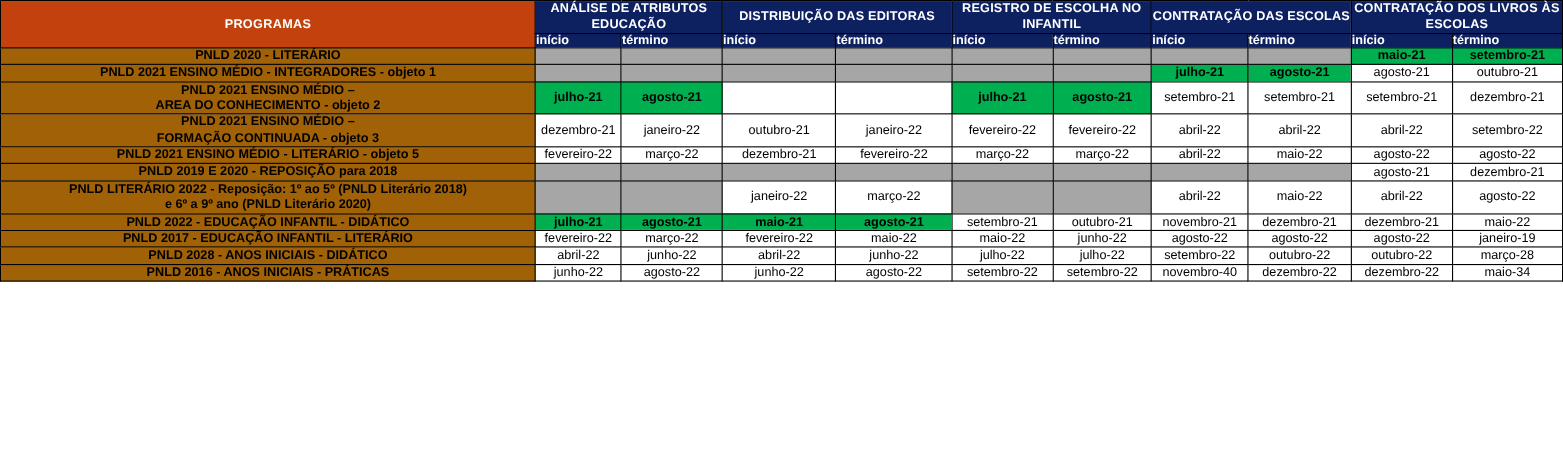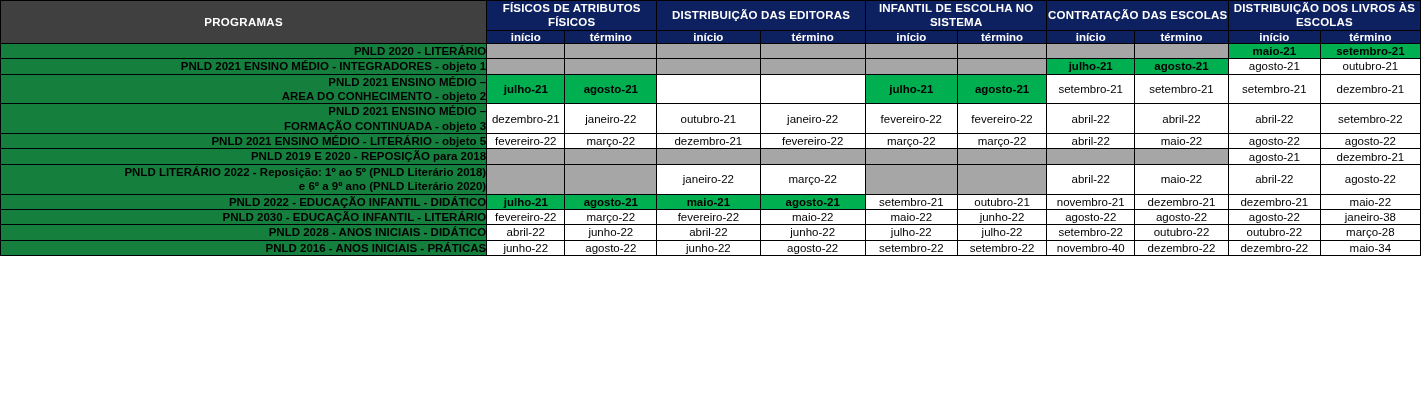--- a/index.html
+++ b/index.html
@@ -31,45 +31,45 @@
     background: #0d2060;
     color: #ffffff;
     font-weight: bold;
     font-size: 11.5px;
     text-align: center;
     letter-spacing: 0.2px;
     line-height: 1.25;
     padding: 4px 3px;
   }
   th.prog {
-    background: #404040;
+    background: #c2410c;
     color: #ffffff;
     font-weight: bold;
     font-size: 12px;
     text-align: center;
     letter-spacing: 0.3px;
     padding: 4px 3px;
   }
   th.sub {
     background: #0d2060;
     color: #ffffff;
     font-weight: bold;
     font-size: 11.5px;
-    text-align: center;
+    text-align: left;
     padding: 5px 3px;
   }
   
   td.rowlabel {
     font-weight: bold;
     font-size: 11.5px;
-    text-align: right;
+    text-align: center;
     padding: 2px 4px 2px 5px;
     line-height: 1.25;
     color: #000000;
-    background: #15803d;
+    background: #a16207;
   }
   td.val {
     text-align: center;
     font-size: 11.5px;
     color: #000000;
     background: #ffffff;
     padding: 3px 2px;
     white-space: nowrap;
   }
   td.val.green {
@@ -94,25 +94,25 @@
       <col style="width:88px">
         <col style="width:86px">
       <col style="width:84px">
         <col style="width:90px">
       <col style="width:88px">
         <col style="width:96px">
     </colgroup>
     <thead>
       <tr>
         <th class="prog" rowspan="2">PROGRAMAS</th>
-        <th class="grp" colspan="2">FÍSICOS DE ATRIBUTOS FÍSICOS</th>
+        <th class="grp" colspan="2">ANÁLISE DE ATRIBUTOS EDUCAÇÃO</th>
         <th class="grp" colspan="2">DISTRIBUIÇÃO DAS EDITORAS</th>
-        <th class="grp" colspan="2">INFANTIL DE ESCOLHA NO SISTEMA</th>
+        <th class="grp" colspan="2">REGISTRO DE ESCOLHA NO INFANTIL</th>
         <th class="grp" colspan="2">CONTRATAÇÃO DAS ESCOLAS</th>
-        <th class="grp" colspan="2">DISTRIBUIÇÃO DOS LIVROS ÀS ESCOLAS</th>
+        <th class="grp" colspan="2">CONTRATAÇÃO DOS LIVROS ÀS ESCOLAS</th>
       </tr>
       <tr>
         <th class="sub">início</th>
         <th class="sub">término</th>
         <th class="sub">início</th>
         <th class="sub">término</th>
         <th class="sub">início</th>
         <th class="sub">término</th>
         <th class="sub">início</th>
         <th class="sub">término</th>
@@ -219,31 +219,31 @@
           <td class="val green">maio-21</td>
           <td class="val green">agosto-21</td>
           <td class="val">setembro-21</td>
           <td class="val">outubro-21</td>
           <td class="val">novembro-21</td>
           <td class="val">dezembro-21</td>
           <td class="val">dezembro-21</td>
           <td class="val">maio-22</td>
         </tr>
         <tr>
-          <td class="rowlabel">PNLD 2030 - EDUCAÇÃO INFANTIL - LITERÁRIO</td>
-          <td class="val">fevereiro-22</td>
-          <td class="val">março-22</td>
-          <td class="val">fevereiro-22</td>
-          <td class="val">maio-22</td>
-          <td class="val">maio-22</td>
-          <td class="val">junho-22</td>
-          <td class="val">agosto-22</td>
-          <td class="val">agosto-22</td>
-          <td class="val">agosto-22</td>
-          <td class="val">janeiro-38</td>
+          <td class="rowlabel">PNLD 2017 - EDUCAÇÃO INFANTIL - LITERÁRIO</td>
+          <td class="val">fevereiro-22</td>
+          <td class="val">março-22</td>
+          <td class="val">fevereiro-22</td>
+          <td class="val">maio-22</td>
+          <td class="val">maio-22</td>
+          <td class="val">junho-22</td>
+          <td class="val">agosto-22</td>
+          <td class="val">agosto-22</td>
+          <td class="val">agosto-22</td>
+          <td class="val">janeiro-19</td>
         </tr>
         <tr>
           <td class="rowlabel">PNLD 2028 - ANOS INICIAIS - DIDÁTICO</td>
           <td class="val">abril-22</td>
           <td class="val">junho-22</td>
           <td class="val">abril-22</td>
           <td class="val">junho-22</td>
           <td class="val">julho-22</td>
           <td class="val">julho-22</td>
           <td class="val">setembro-22</td>

